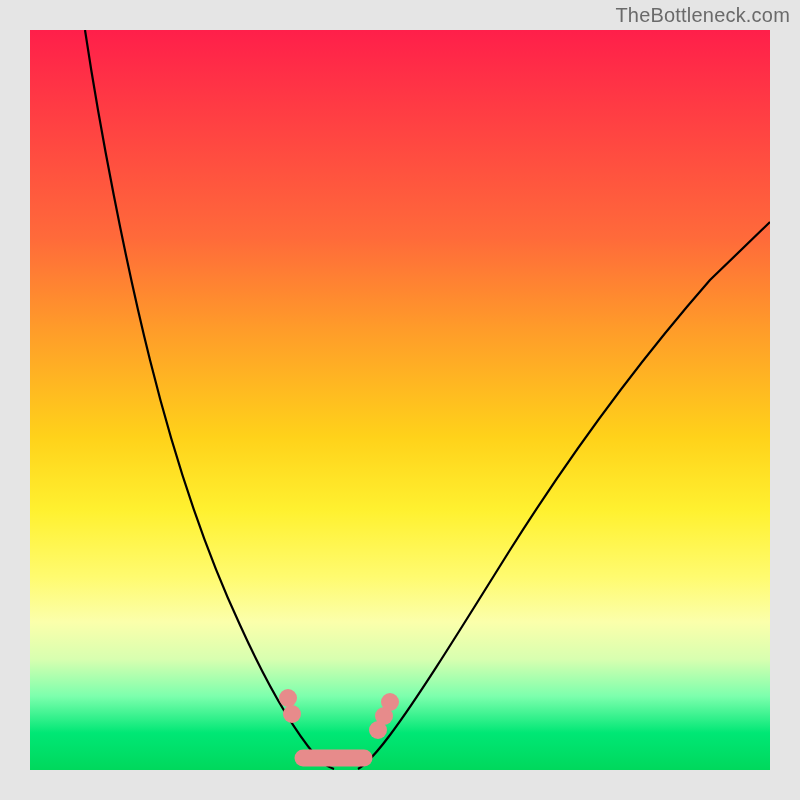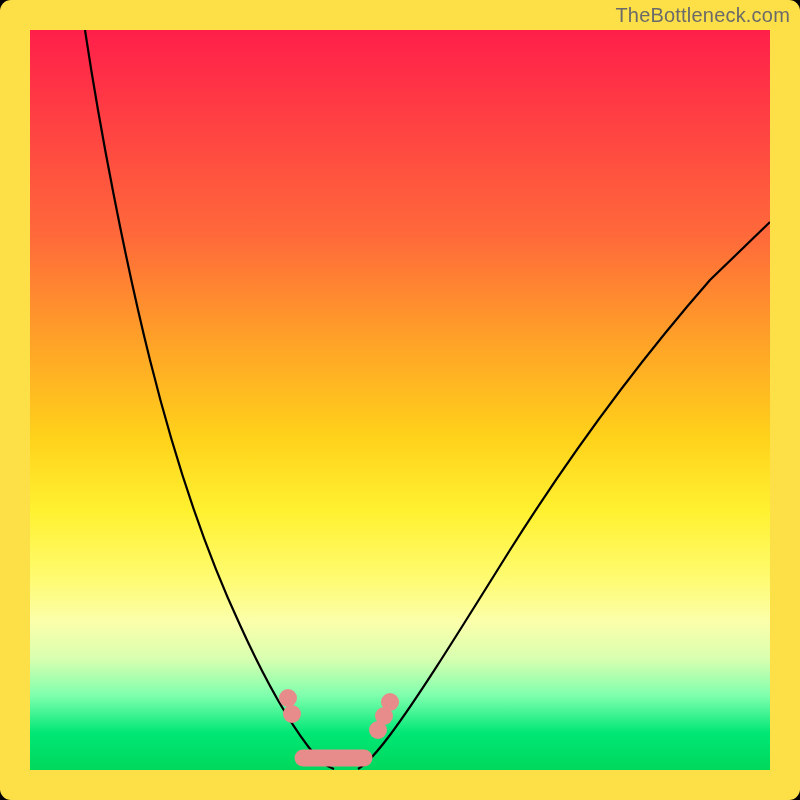--- a/index.html
+++ b/index.html
@@ -7,22 +7,21 @@
     padding: 0;
     width: 800px;
     height: 800px;
     background: #000000;
     overflow: hidden;
     font-family: Arial, Helvetica, sans-serif;
   }
   .frame {
     position: absolute;
     inset: 0;
-    background: #fde047;
-    border-radius: 11px;
+    background: #e5e5e5;
   }
   .plot-area {
     position: absolute;
     left: 30px;
     top: 30px;
     width: 740px;
     height: 740px;
     overflow: hidden;
   }
   .gradient {

